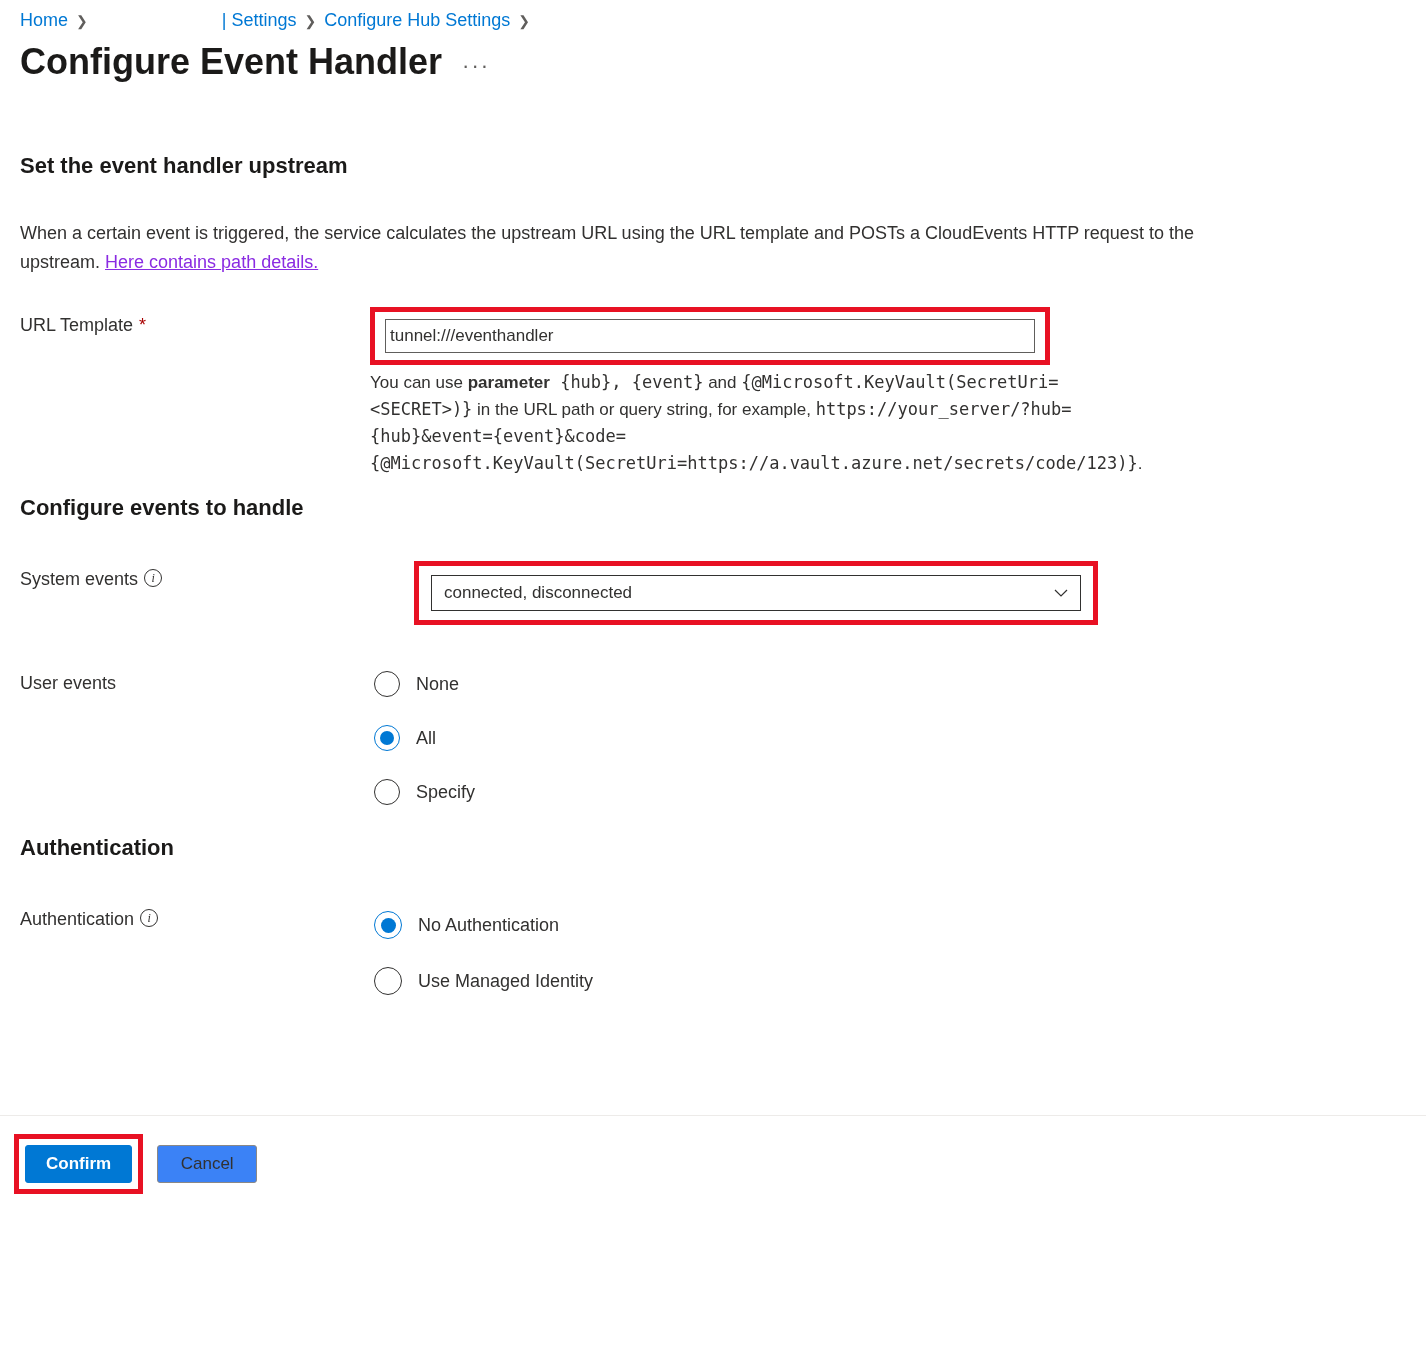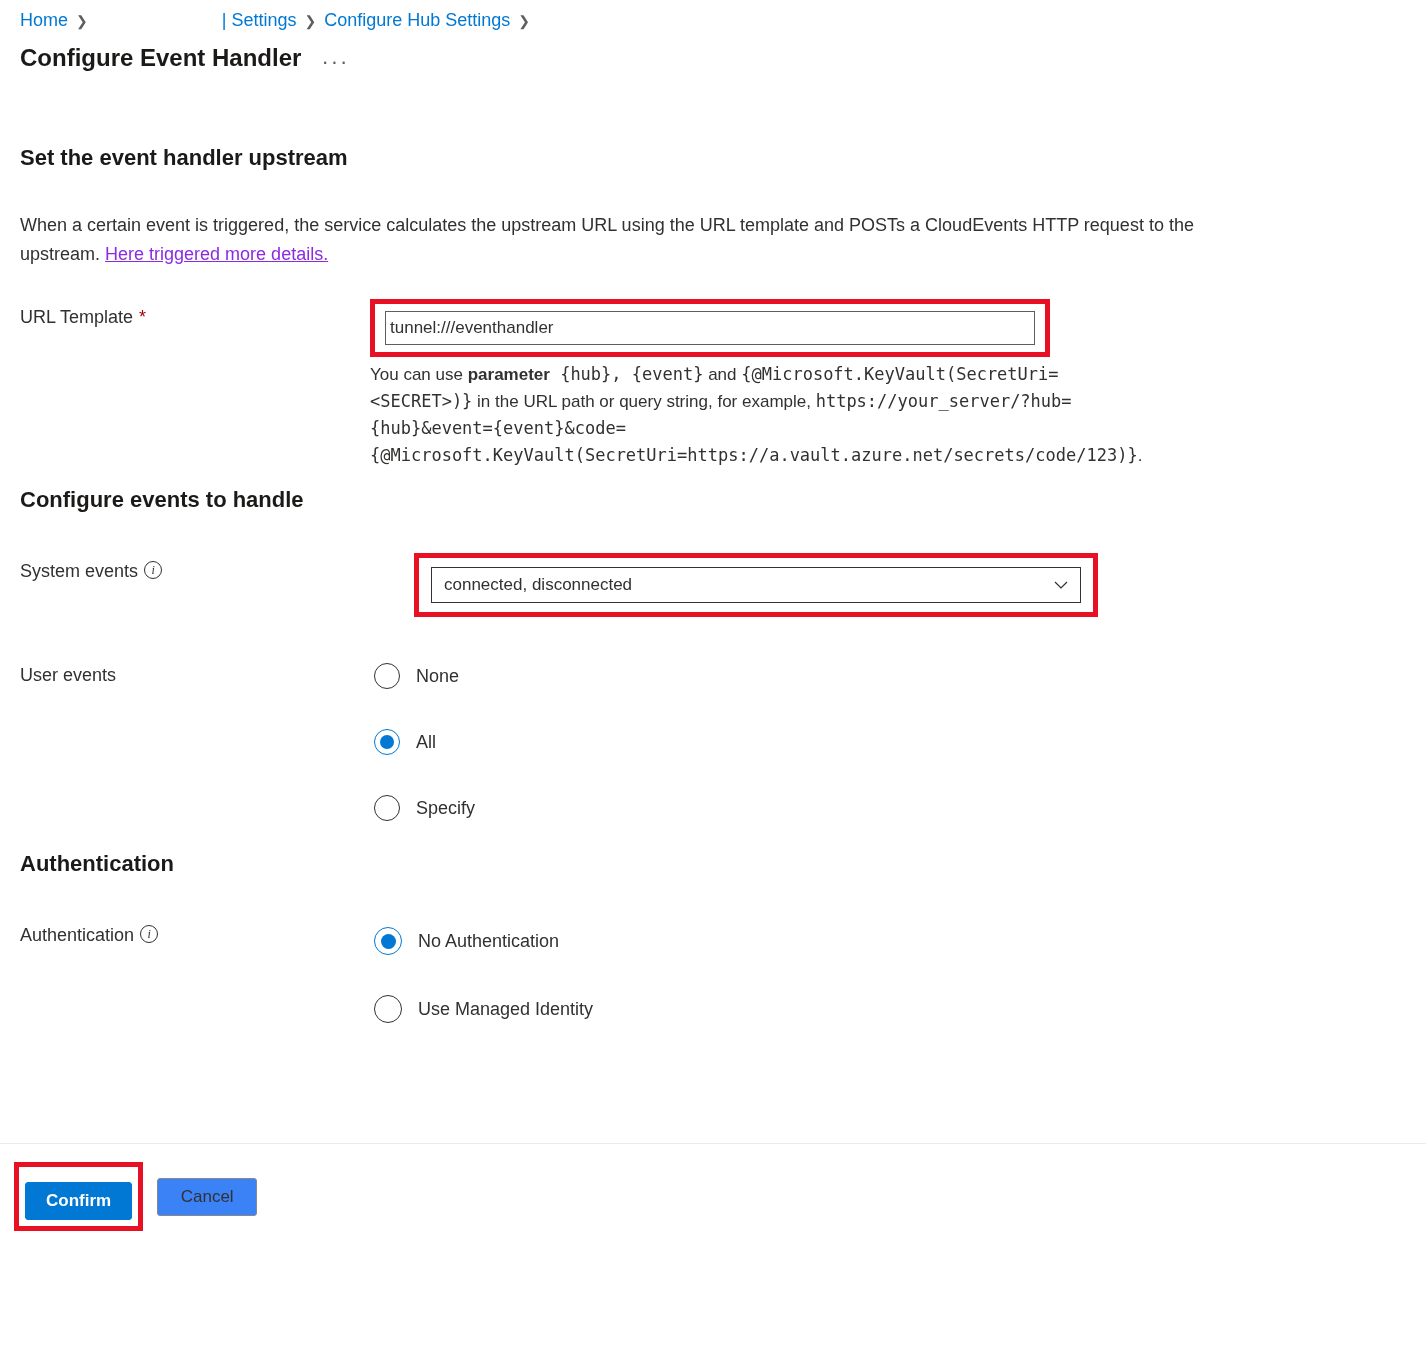--- a/index.html
+++ b/index.html
@@ -31,21 +31,21 @@
       font-size: 14px;
       margin: 0 2px;
     }
     .page-title-row {
       display: flex;
       align-items: center;
       gap: 20px;
       margin-bottom: 70px;
     }
     .page-title {
-      font-size: 24px;
+      font-size: 36px;
       font-weight: 600;
       color: #1b1a19;
     }
     .more-dots {
       font-size: 22px;
       color: #605e5c;
       letter-spacing: 2px;
       cursor: pointer;
       padding-top: 8px;
     }
@@ -149,21 +149,21 @@
       font-size: 17px;
     }
     .chevron-down {
       width: 14px;
       height: 14px;
     }
     .chevron-down svg { display: block; }
     .radio-group {
       display: flex;
       flex-direction: column;
-      gap: 40px;
+      gap: 28px;
       padding-top: 6px;
       padding-left: 4px;
     }
     .radio-item {
       display: flex;
       align-items: center;
       gap: 16px;
       cursor: pointer;
     }
     .radio-outer {
@@ -217,21 +217,20 @@
       cursor: pointer;
       display: inline-flex;
       align-items: center;
       justify-content: center;
     }
     .btn-primary {
       background: #0078d4;
       color: #fff;
       border: 1px solid #0078d4;
       font-weight: 600;
-      margin-top: 9px;
     }
     .btn-default {
       background: #3b82f6;
       color: #323130;
       border: 1px solid #8a8886;
     }
     .user-events-row { margin-bottom: 30px; }
     .sys-events-row { margin-bottom: 40px; }
     .url-row { margin-bottom: 0; }
   </style>
@@ -250,21 +249,21 @@
   </nav>
 
   <div class="page-title-row">
     <h1 class="page-title">Configure Event Handler</h1>
     <span class="more-dots">···</span>
   </div>
 
   <h2 class="section-head">Set the event handler upstream</h2>
 
   <p class="upstream-desc">
-    <span>When a certain event is triggered, the service calculates the upstream URL using the URL template and POSTs a CloudEvents HTTP request to the upstream. </span><a href="#">Here triggered more details.</a>
+    <span>When a certain event is triggered, the service calculates the upstream URL using the URL template and POSTs a CloudEvents HTTP request to the upstream. </span><a href="#">Here contains path details.</a>
   </p>
 
   <div class="form-row url-row">
     <div class="form-label">
       <span>URL Template</span>
       <span class="required">*</span>
     </div>
     <div class="form-field">
       <div class="highlight-box url-input-wrap">
         <input type="text" class="text-input" value="tunnel:///eventhandler" style="">

